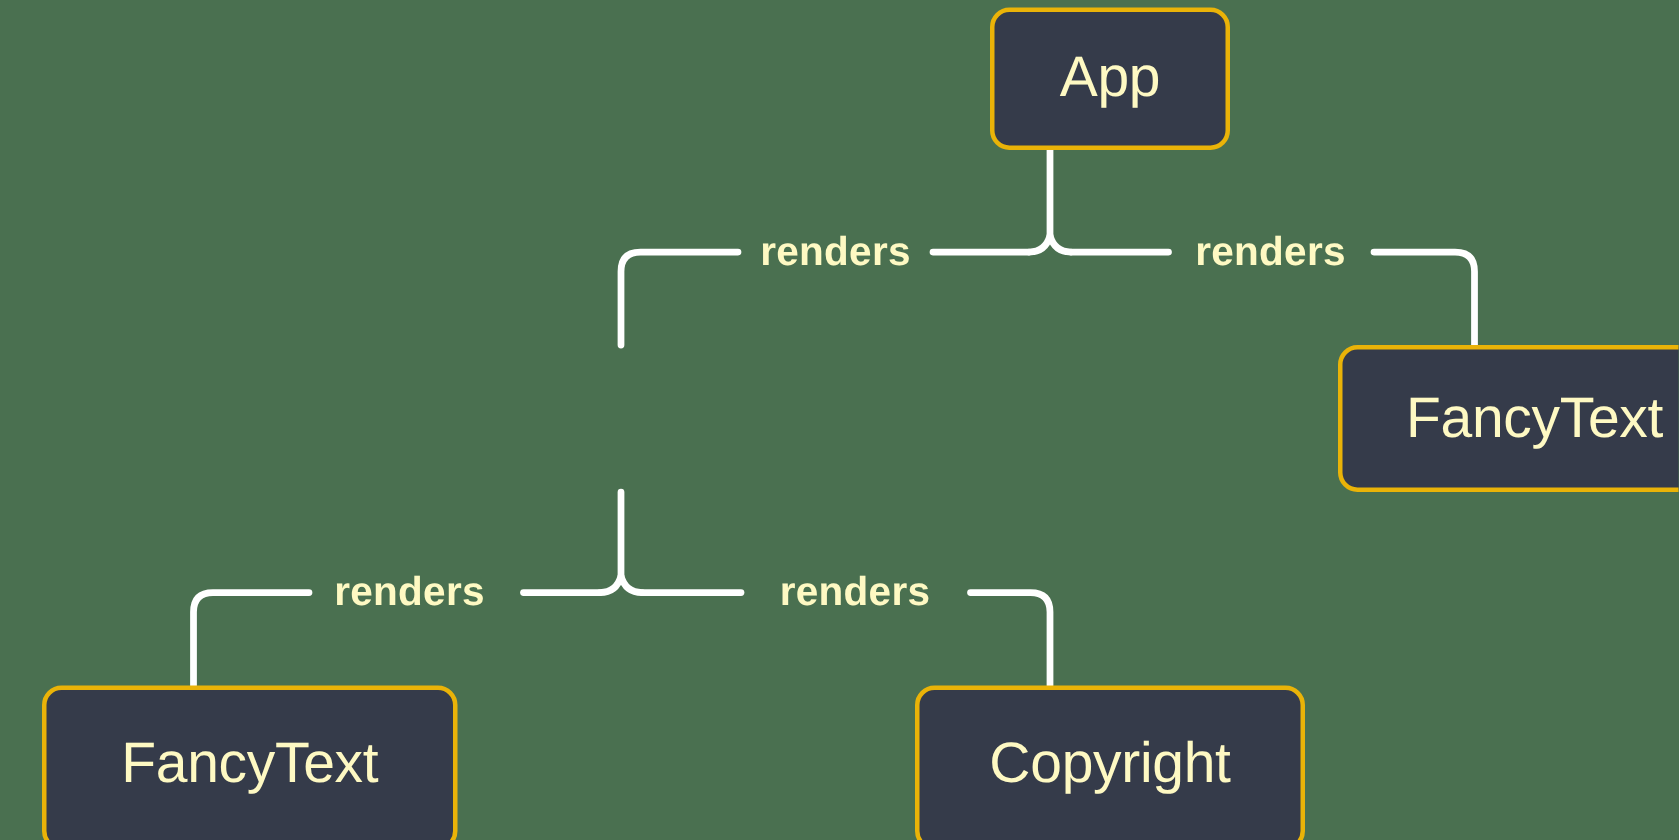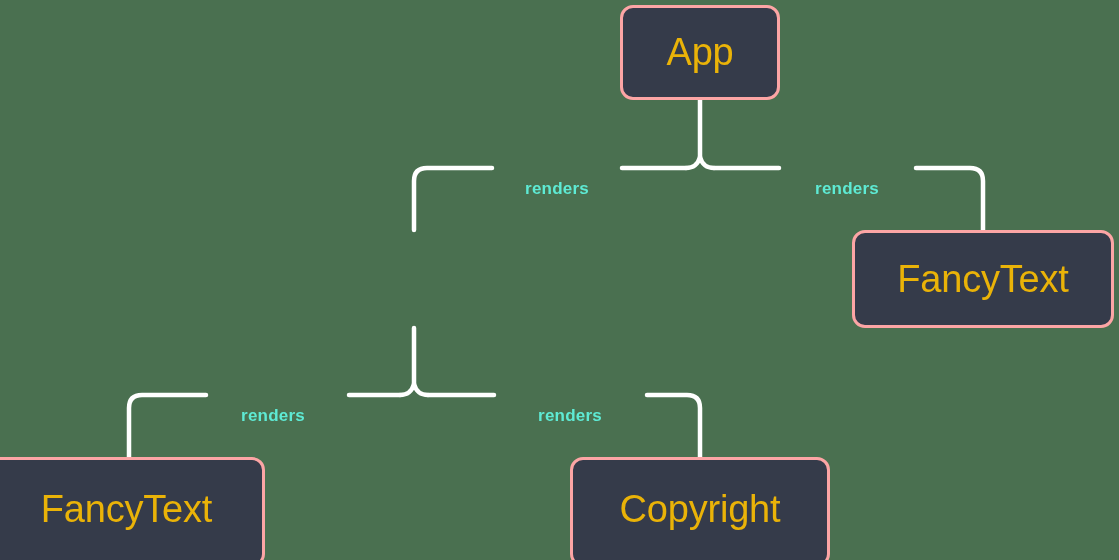--- a/index.html
+++ b/index.html
@@ -25,43 +25,43 @@
     left: 0;
     top: 0;
     width: 1119px;
     height: 560px;
     pointer-events: none;
   }
   .node {
     position: absolute;
     box-sizing: border-box;
     background: #353b4a;
-    border: 3px solid #fca5a5;
+    border: 3px solid #eab308;
     border-radius: 13px;
     display: flex;
     align-items: center;
     justify-content: center;
-    color: #eab308;
+    color: #fef9c3;
     font-size: 38px;
     font-weight: 400;
     letter-spacing: -0.2px;
     white-space: nowrap;
     z-index: 2;
+    margin-left: 40px;
   }
   .edge-label {
     position: absolute;
-    color: #5eead4;
-    font-size: 17px;
+    color: #fef9c3;
+    font-size: 27px;
     font-weight: 700;
     letter-spacing: 0.2px;
     white-space: nowrap;
     transform: translate(-50%, -50%);
     z-index: 3;
     line-height: 1;
-    margin-top: 20px;
   }
 </style>
 </head>
 <body>
 
 <div id="diagram">
 
   <svg id="wires" viewBox="0 0 1119 560" xmlns="http://www.w3.org/2000/svg">
     <g fill="none" stroke="#ffffff" stroke-width="4.5" stroke-linecap="round" stroke-linejoin="round">
 

